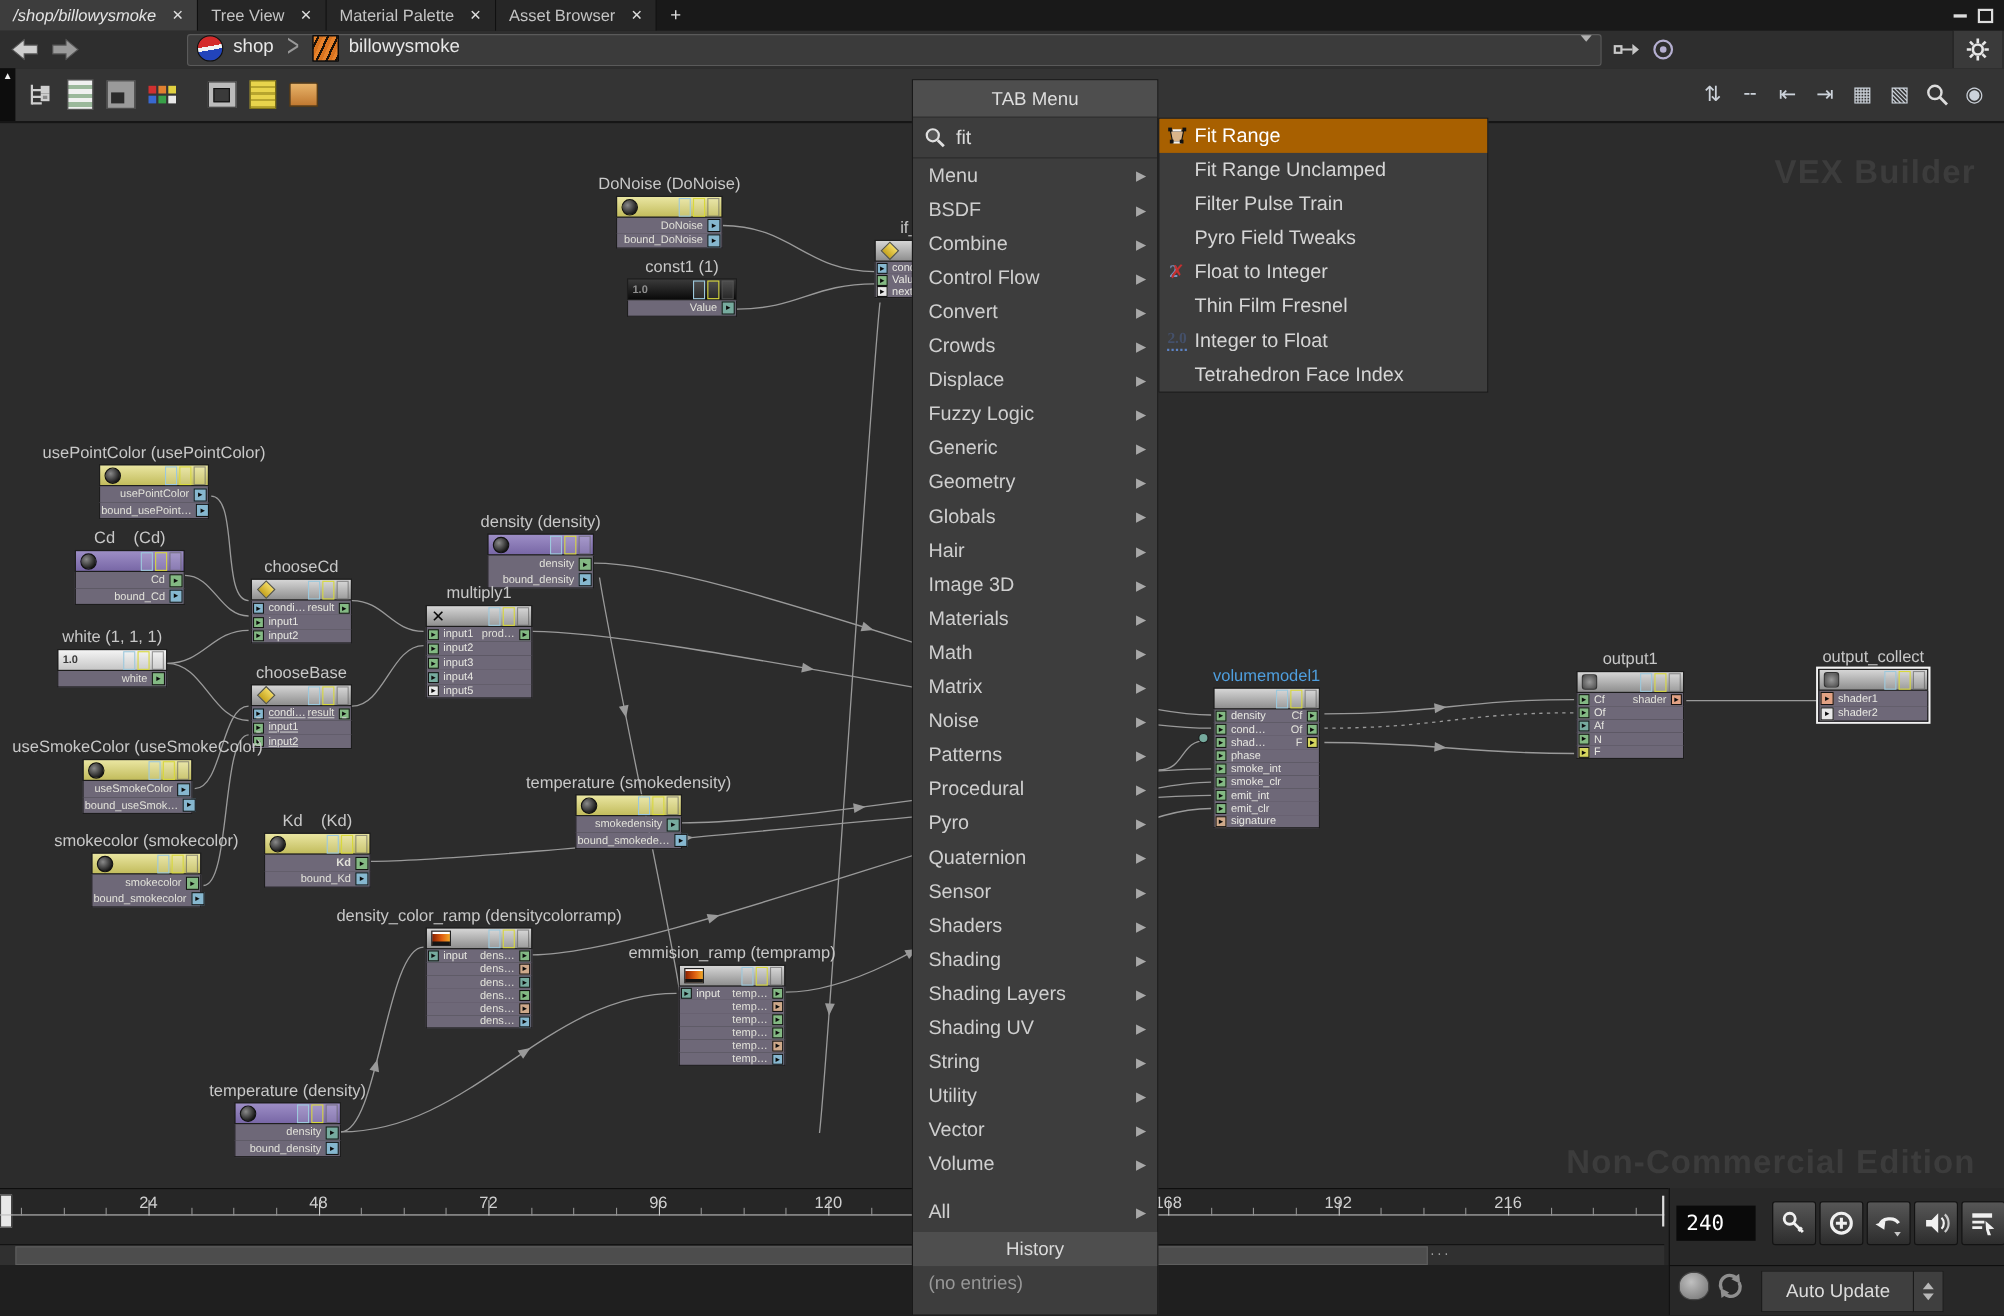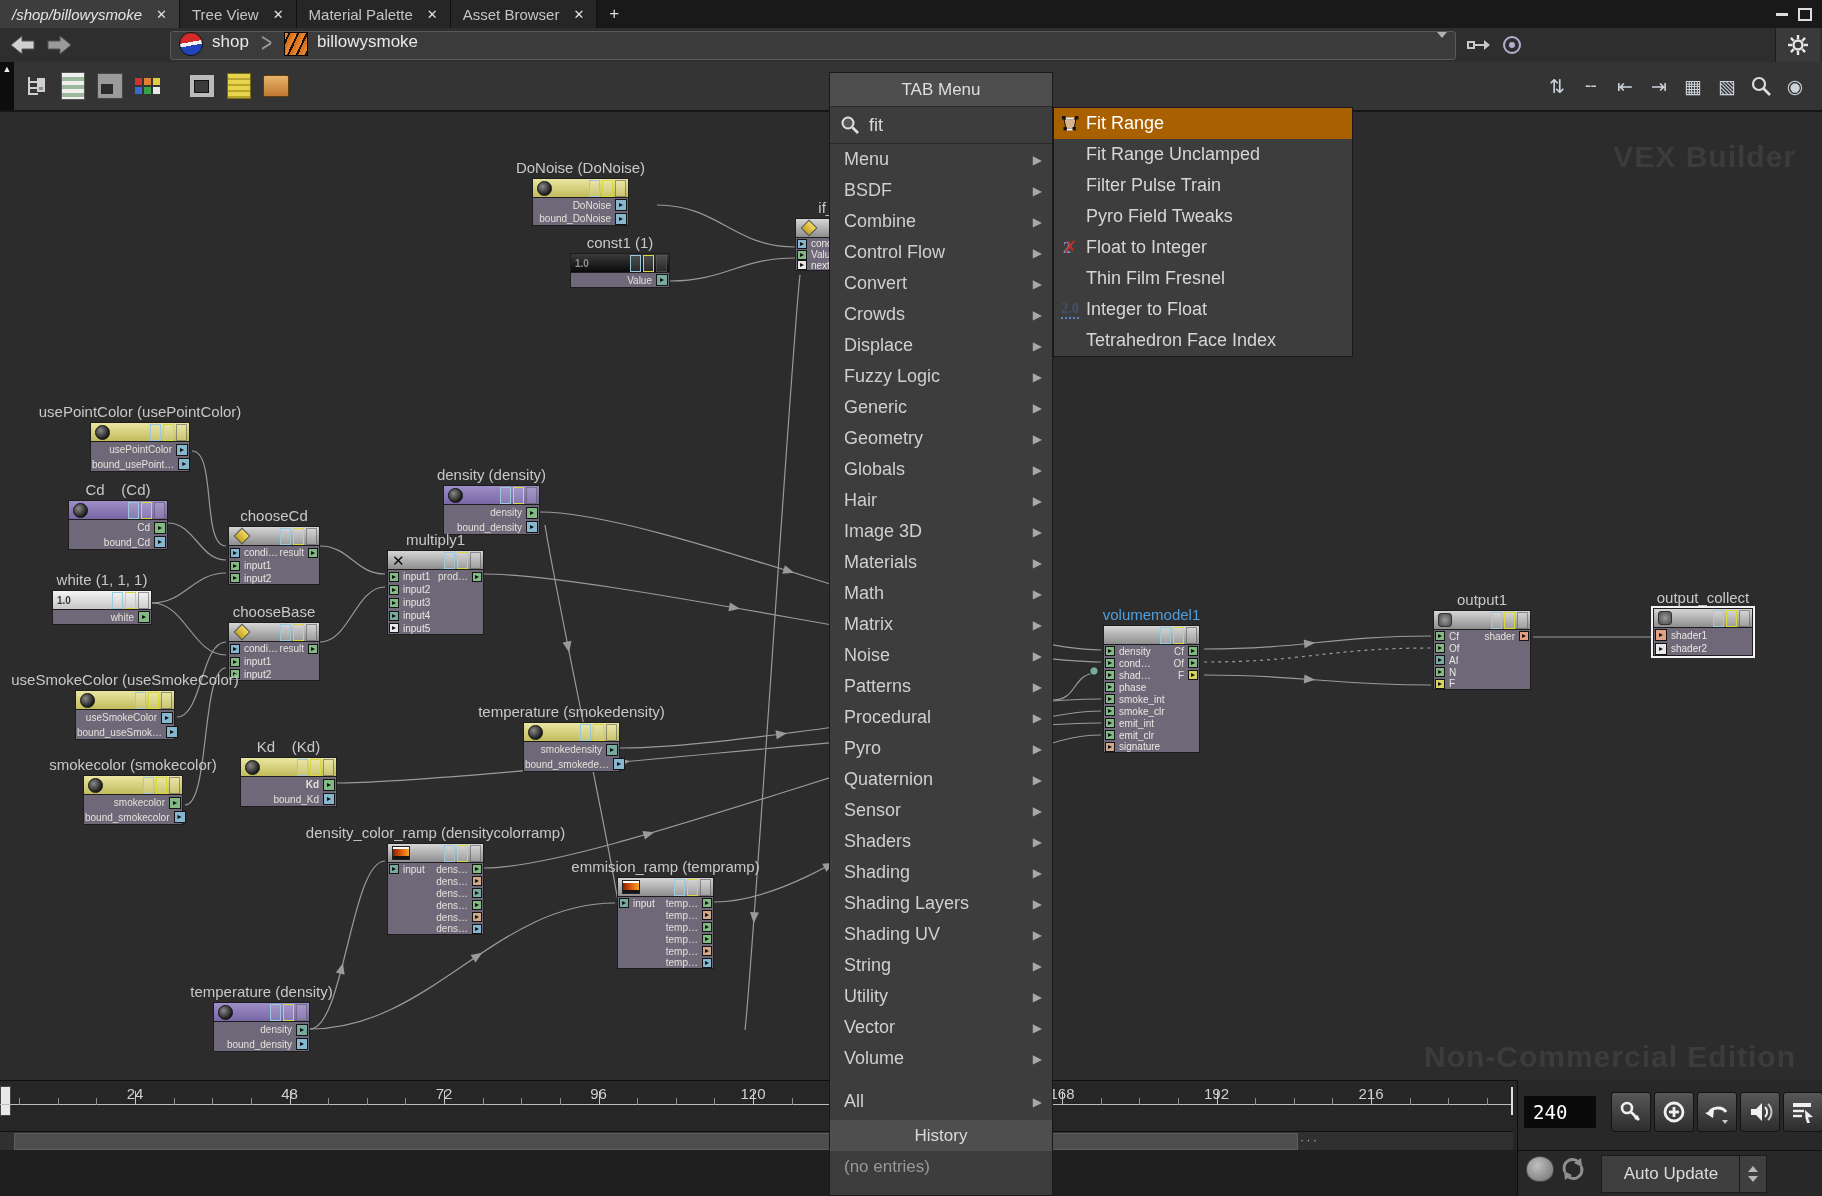--- a/index.html
+++ b/index.html
@@ -314,21 +314,21 @@
         <path d="M1533,637 C1587,637 1599,637 1653,637"></path>
         <path d="M800,275 C791.75,345 753.25,960 745,1030"></path>
         <polygon points="7,0 -4,4.5 -4,-4.5" fill="#9a9a9a" stroke="none" transform="translate(754.193096,916.2723199999999) rotate(94.14582626767326)"></polygon>
         <path d="M545,525 C555.95,595 607.05,832 618,902"></path>
         <polygon points="7,0 -4,4.5 -4,-4.5" fill="#9a9a9a" stroke="none" transform="translate(567.8097625,645.5522499999998) rotate(78.68204838527939)"></polygon>
         <path d="M1053,700 C1078,700 1072,673 1097,673"></path>
       </g>
       <circle cx="1094" cy="671" r="4.2" fill="#76ab9e" stroke="#1a1a1a" stroke-width="1"></circle>
     </svg>
   <div id="nodes-layer">
-      <div class="node" style="left: 532px; top: 178px; width: 97px;">
+      <div class="node" style="left: 560px; top: 178px; width: 97px;">
         <div class="ntitle">DoNoise (DoNoise)</div>
         <div class="nheader h-yellow">
           <span class="nicon sphere-icon"></span>
           <span class="nflags">
             <i class="f1"></i>
             <i class="f2"></i>
             <i class="f3"></i>
           </span>
         </div>
         <div class="nrow" style="height: 14px;">
@@ -463,21 +463,21 @@
             <i class="f2"></i>
             <i class="f3"></i>
           </span>
         </div>
         <div class="nrow" style="height: 15px;">
           <span class="sp"></span>
           <span class="nr">white</span>
           <span class="port p-green" style="width: 12px; height: 12px;">▸</span>
         </div>
       </div>
-      <div class="node" style="left: 228px; top: 622px; width: 92px;">
+      <div class="node" style="left: 228px; top: 622px; width: 92px; text-decoration: underline;">
         <div class="ntitle">chooseBase</div>
         <div class="nheader h-gray">
           <span class="nicon diamond-icon"></span>
           <span class="nflags">
             <i class="f1"></i>
             <i class="f2"></i>
             <i class="f3"></i>
           </span>
         </div>
         <div class="nrow" style="height: 13px;">

